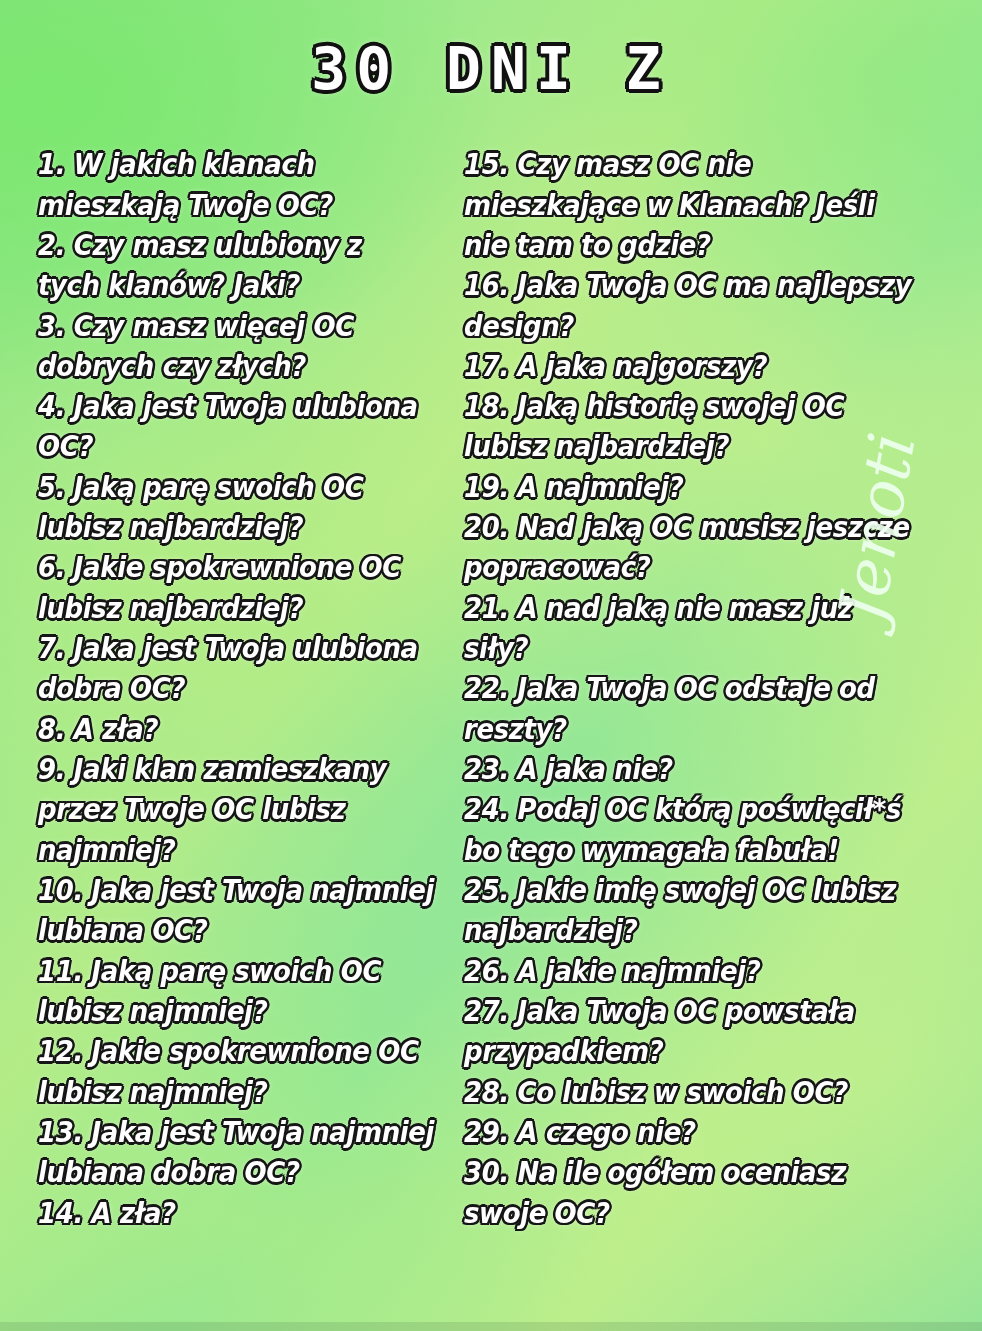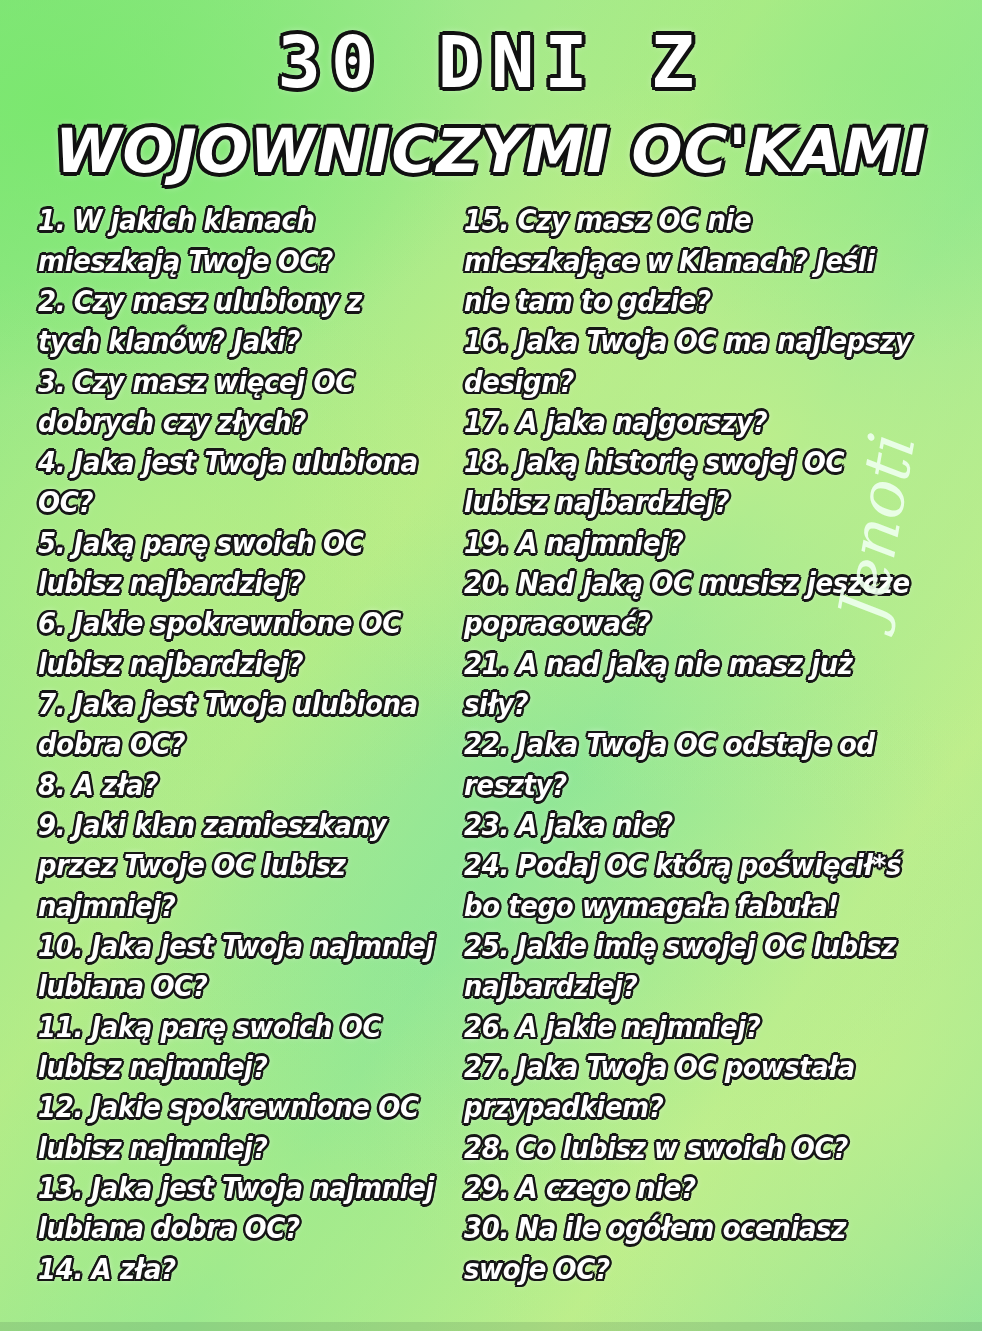--- a/index.html
+++ b/index.html
@@ -36,24 +36,24 @@
       4px 0 0 #111111, -4px 0 0 #111111,
       0 4px 0 #111111, 0 -4px 0 #111111,
       3px 3px 0 #111111, -3px 3px 0 #111111,
       3px -3px 0 #111111, -3px -3px 0 #111111,
       0 0 10px rgba(255,255,255,0.9);
   }
 
   
   .header { text-align: center; padding-top: 8px; }
   .title-main {
-    margin: 8px;
+    margin: 15px;
     font-family: "DejaVu Sans Mono", monospace;
     font-weight: bold;
-    font-size: 72px;
+    font-size: 58px;
     line-height: 92px;
     letter-spacing: 10px;
   }
   .title-sub {
     margin: 0;
     font-family: "DejaVu Sans", sans-serif;
     font-weight: bold;
     font-style: oblique;
     font-size: 60px;
     line-height: 70px;
@@ -106,21 +106,20 @@
     left: 0; bottom: 0;
     width: 100%; height: 9px;
     background: rgba(70,110,80,0.18);
   }
 </style>
 </head>
 <body>
 
 <div class="header">
   <h1 class="title-main outline-lg">30 DNI Z</h1>
-  <h2 class="title-sub outline-lg">WOJOWNICZYMI OC'KAMI</h2>
 </div>
 
 <div class="content">
   <div class="col col-left outline-sm">
       <div class="question">1. W jakich klanach
 mieszkają Twoje OC?</div>
       <div class="question">2. Czy masz ulubiony z
 tych klanów? Jaki?</div>
       <div class="question">3. Czy masz więcej OC
 dobrych czy złych?</div>

